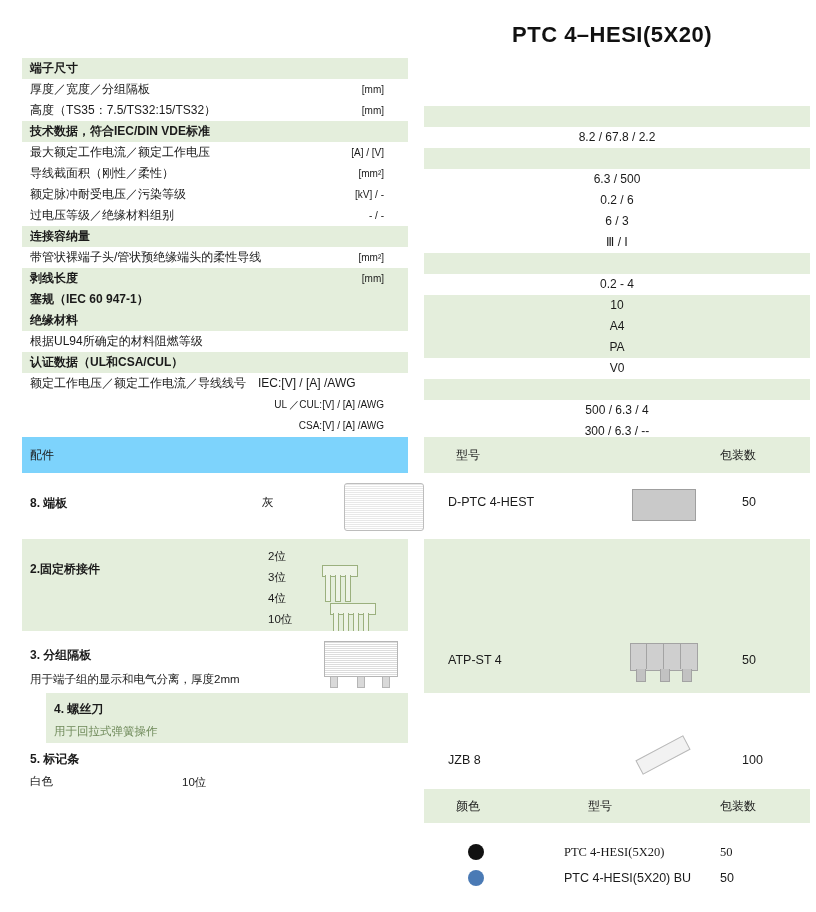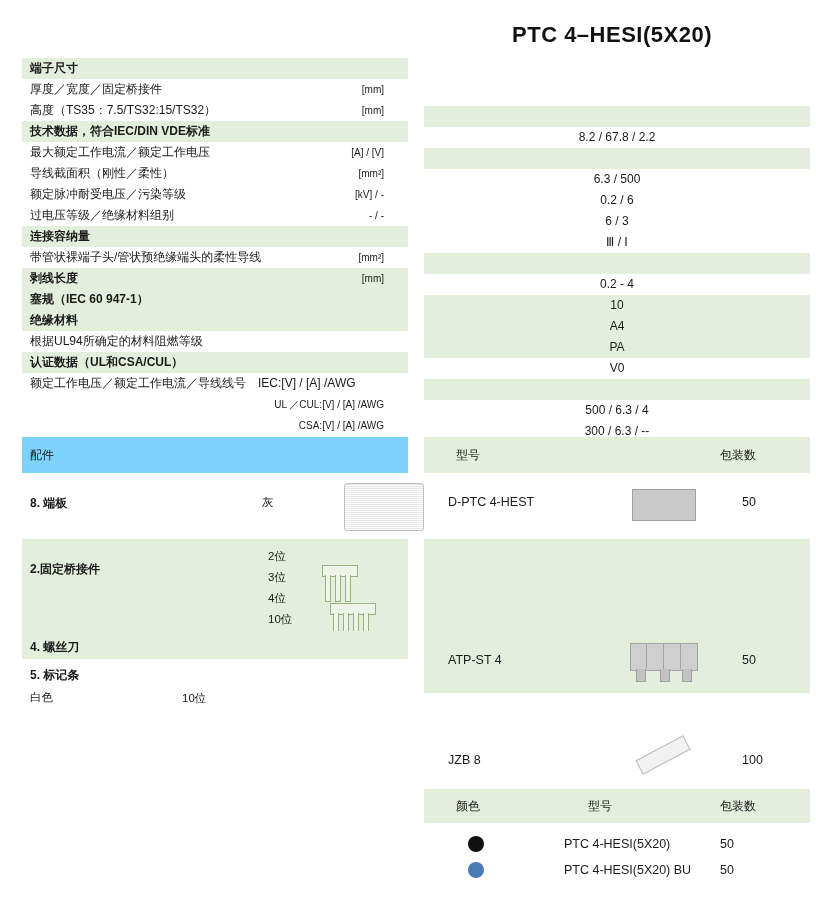--- a/index.html
+++ b/index.html
@@ -102,21 +102,21 @@
 
 <div class="title">PTC 4–HESI(5X20)</div>
 
 <div class="col-left">
 
   <div class="row green bold">
     <span class="lbl">端子尺寸</span>
     <span class="unit"></span>
   </div>
   <div class="row white">
-    <span class="lbl">厚度／宽度／固定桥接件</span>
+    <span class="lbl">厚度／宽度／分组隔板</span>
     <span class="unit">[mm]</span>
   </div>
   <div class="row white">
     <span class="lbl">高度（TS35：7.5/TS32:15/TS32）</span>
     <span class="unit">[mm]</span>
   </div>
   <div class="row green bold">
     <span class="lbl">技术数据，符合IEC/DIN VDE标准</span>
     <span class="unit"></span>
   </div>
@@ -220,22 +220,34 @@
         <span class="bar" style="display:block;width:34px;"></span>
         <i class="pin" style="left:3px;"></i><i class="pin" style="left:13px;"></i><i class="pin" style="left:23px;"></i>
       </span>
       <span class="bridge" style="width:44px;height:38px;margin-left:8px;">
         <span class="bar" style="display:block;width:44px;"></span>
         <i class="pin" style="left:3px;"></i><i class="pin" style="left:13px;"></i><i class="pin" style="left:23px;"></i><i class="pin" style="left:33px;"></i>
       </span>
     </div>
   </div>
 
-
-  <div class="acc-block green" style="height:28px;">
+  <div class="acc-block white" style="height:62px;">
+    <div class="acc-title" style="padding-top:16px;">3. 分组隔板</div>
+    <div class="acc-sub" style="padding-top:8px;">用于端子组的显示和电气分离，厚度2mm</div>
+    <div class="acc-img" style="left:302px;top:10px;">
+      <div class="divider-plate"></div>
+      <div class="divider-feet">
+        <i style="left:6px;"></i>
+          <i style="left:33px;"></i>
+          <i style="left:58px;"></i>
+      </div>
+    </div>
+  </div>
+
+  <div class="acc-block green" style="height:50px;margin-left:24px;">
     <div class="acc-title" style="padding-top:8px;">4. 螺丝刀</div>
     <div class="acc-sub2" style="padding-top:6px;">用于回拉式弹簧操作</div>
   </div>
 
   <div class="acc-block white" style="height:50px;">
     <div class="acc-title" style="padding-top:8px;">5. 标记条</div>
     <div class="acc-sub" style="padding-top:6px;">白色</div>
     <div class="acc-mid" style="left:160px;top:32px;">10位</div>
   </div>
 </div>
@@ -276,21 +288,21 @@
       <span class="jzb" style="display:block;"></span>
     </span>
   </div>
 
   <div class="color-head">
     <span style="left:32px;">颜色</span>
     <span style="left:164px;">型号</span>
     <span style="left:296px;">包装数</span>
   </div>
 
-  <div class="color-row" style="margin-top:8px;">
+  <div class="color-row" style="margin-top:16px;font-family:Liberation Serif, serif;">
     <span class="dot" style="background:#111111;"></span>
     <span class="c-model" style="left:140px;">PTC 4-HESI(5X20)</span>
     <span class="c-qty" style="left:296px;">50</span>
   </div>
   <div class="color-row">
     <span class="dot" style="background:#4a7ab5;"></span>
     <span class="c-model" style="left:140px;">PTC 4-HESI(5X20) BU</span>
     <span class="c-qty" style="left:296px;">50</span>
   </div>
 </div>

